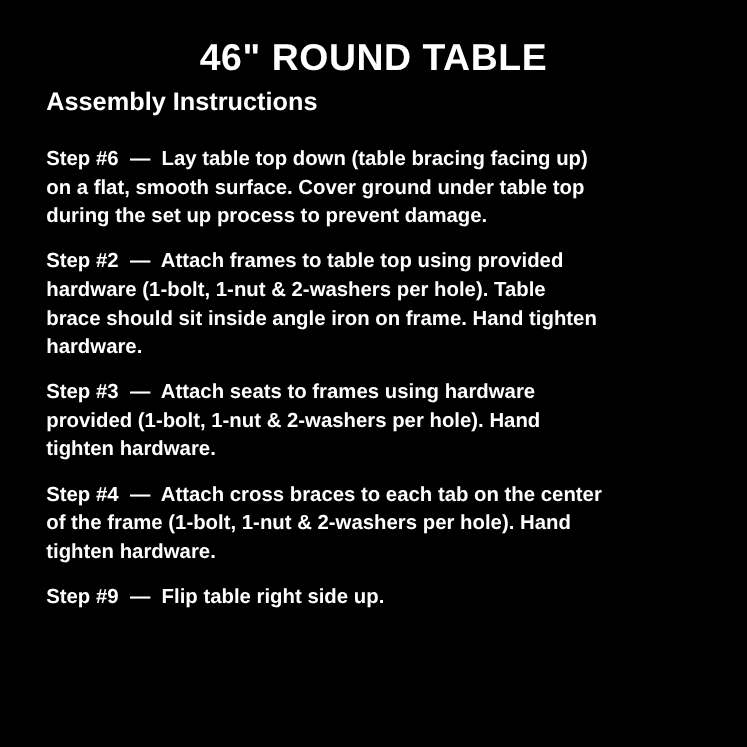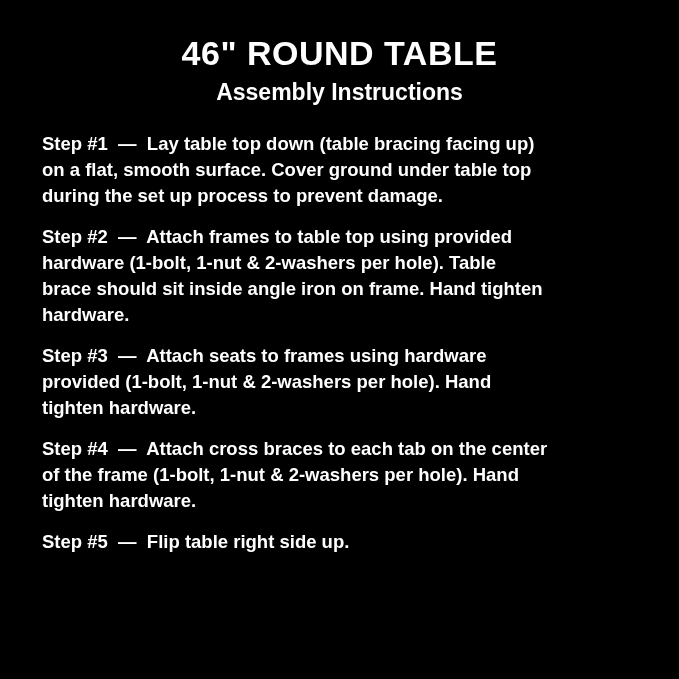--- a/index.html
+++ b/index.html
@@ -25,44 +25,44 @@
   .title {
     font-size: 34px;
     line-height: 1.15;
     letter-spacing: 0.5px;
     text-align: center;
     margin: 0 12px 6px 0;
   }
   .subtitle {
     font-size: 23px;
     line-height: 1.2;
-    text-align: center;
+    text-align: left;
     margin: 0 12px 24px 0;
   }
   .step {
     font-size: 18.5px;
     line-height: 26px;
     margin: 0 0 15px 0;
     white-space: pre-wrap;
   }
 </style>
 </head>
 <body>
 
 <div class="sheet">
   <h1 class="title">46" ROUND TABLE</h1>
   <h2 class="subtitle">Assembly Instructions</h2>
 
-  <p class="step">Step #1  —  Lay table top down (table bracing facing up)
+  <p class="step">Step #6  —  Lay table top down (table bracing facing up)
 on a flat, smooth surface. Cover ground under table top
 during the set up process to prevent damage.</p>
   <p class="step">Step #2  —  Attach frames to table top using provided
 hardware (1-bolt, 1-nut &amp; 2-washers per hole). Table
 brace should sit inside angle iron on frame. Hand tighten
 hardware.</p>
   <p class="step">Step #3  —  Attach seats to frames using hardware
 provided (1-bolt, 1-nut &amp; 2-washers per hole). Hand
 tighten hardware.</p>
   <p class="step">Step #4  —  Attach cross braces to each tab on the center
 of the frame (1-bolt, 1-nut &amp; 2-washers per hole). Hand
 tighten hardware.</p>
-  <p class="step">Step #5  —  Flip table right side up.</p>
+  <p class="step">Step #9  —  Flip table right side up.</p>
 </div>
 
 </body></html>

